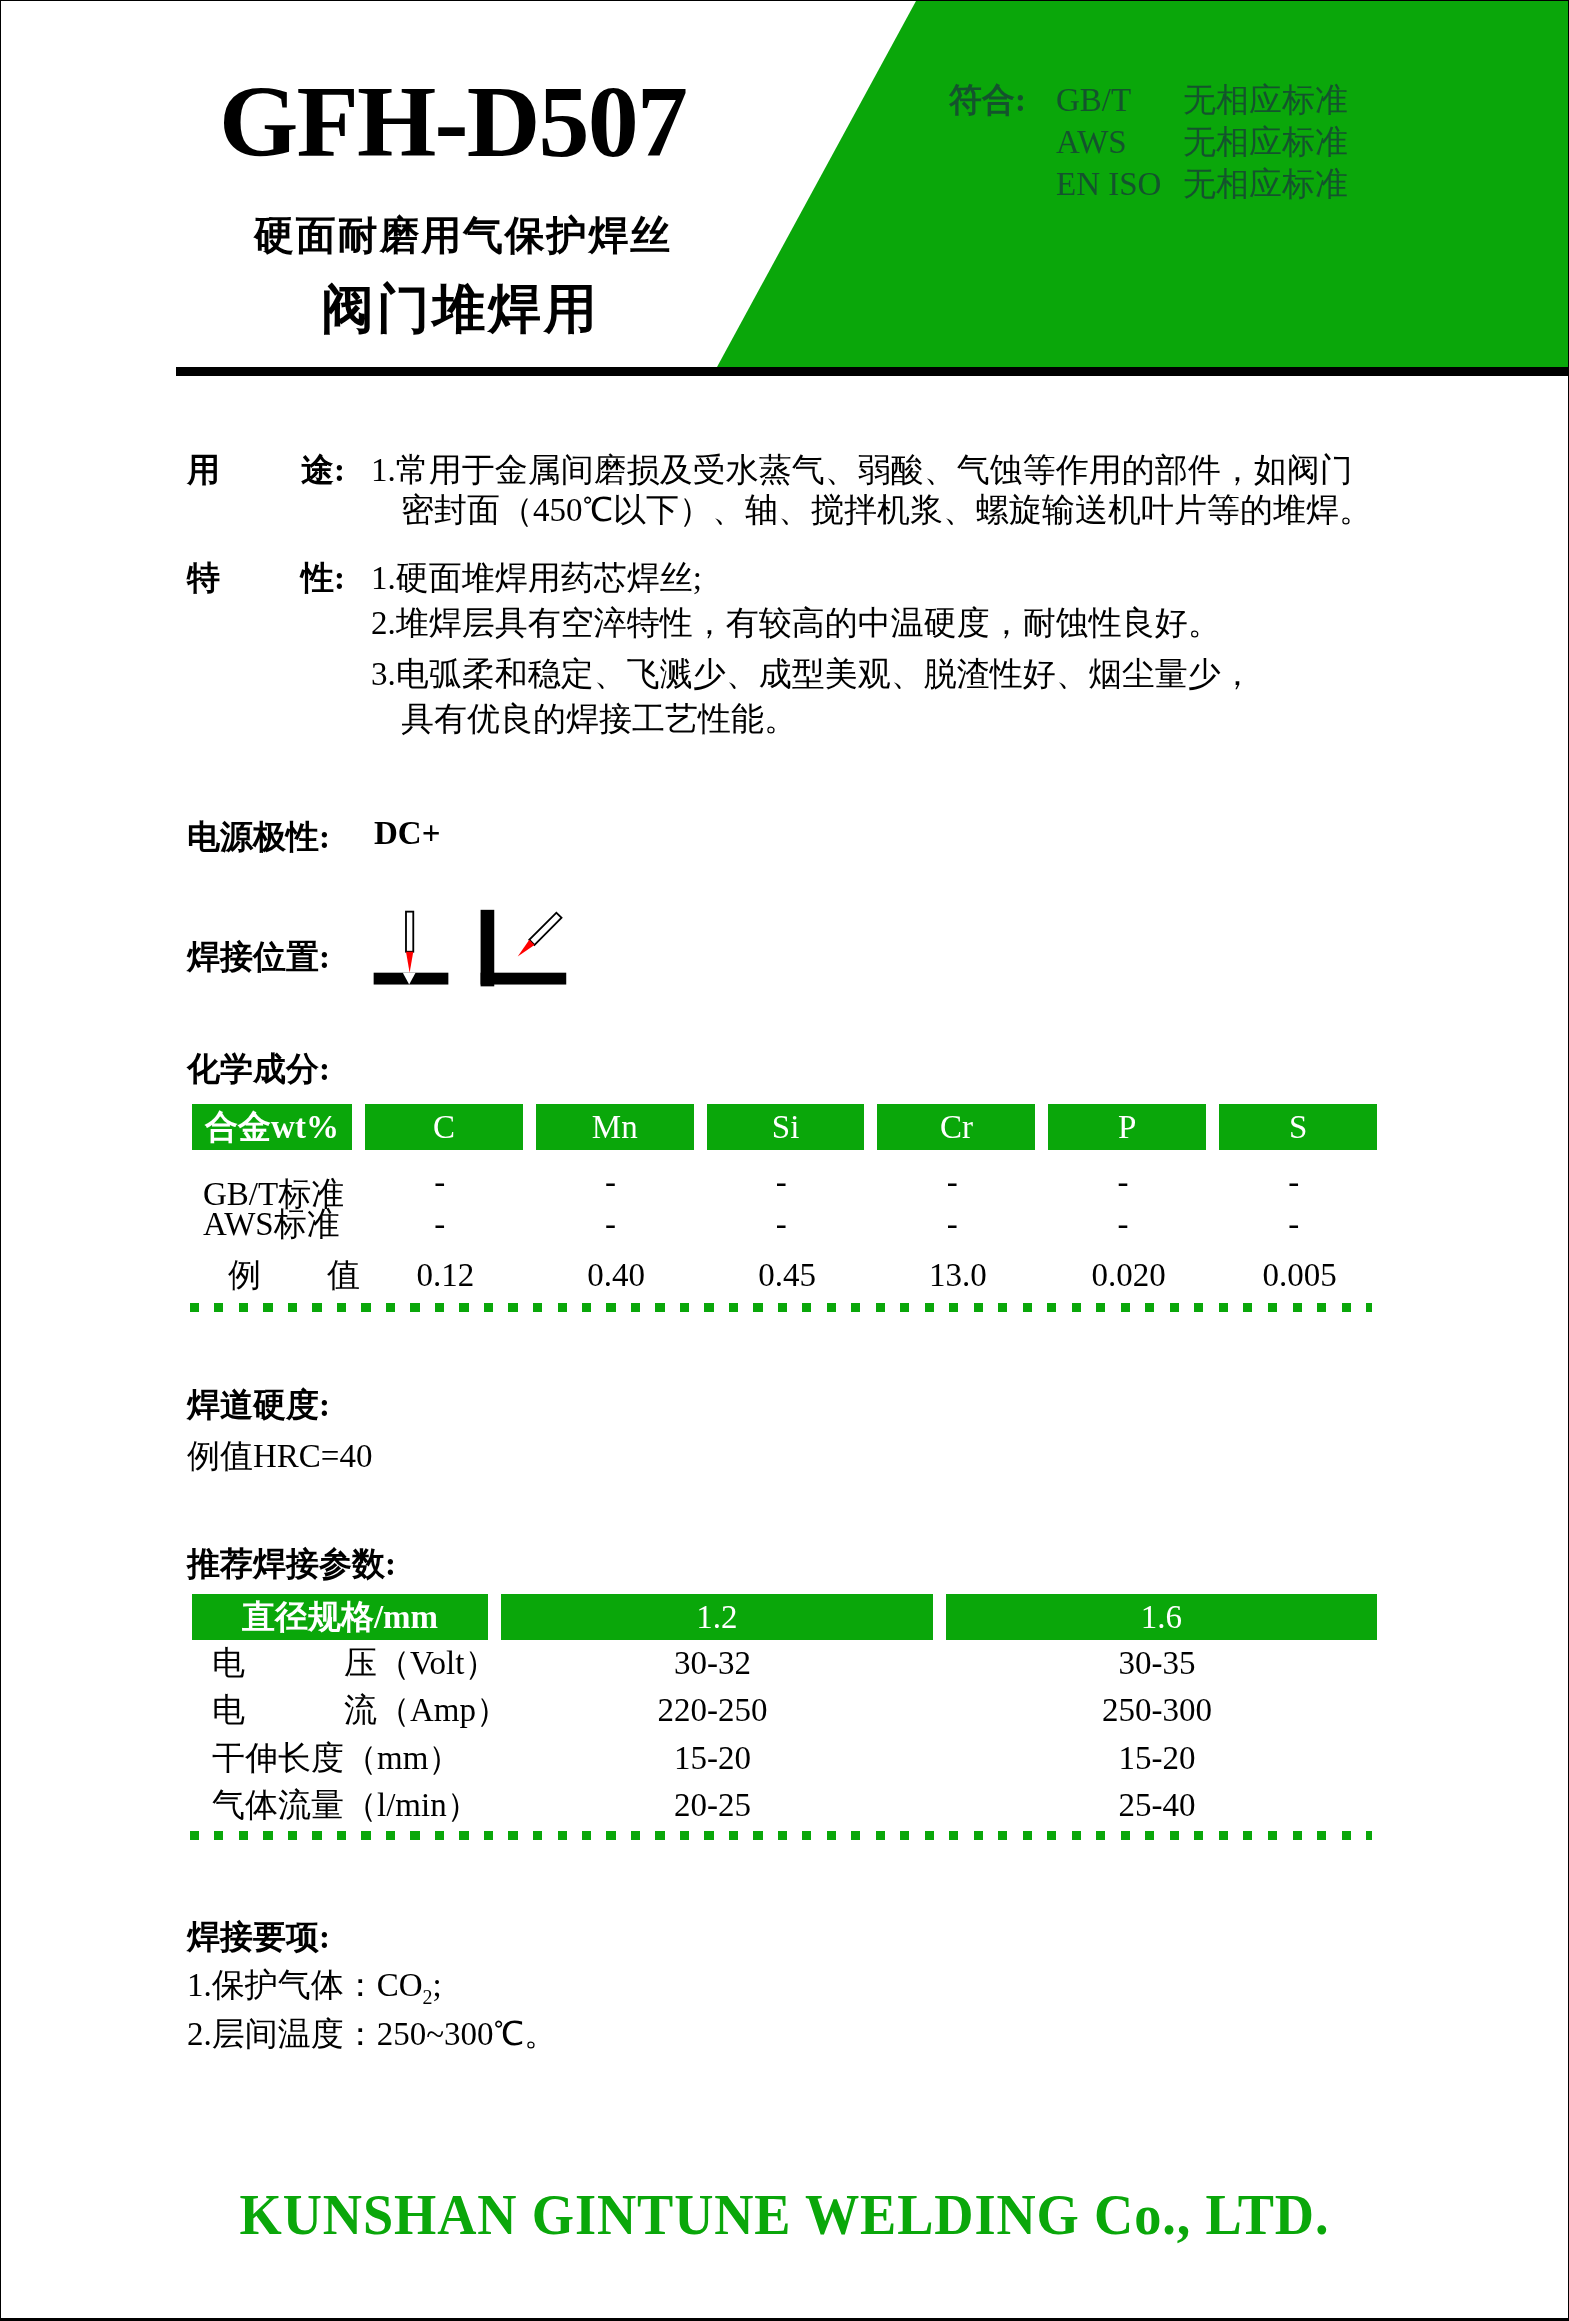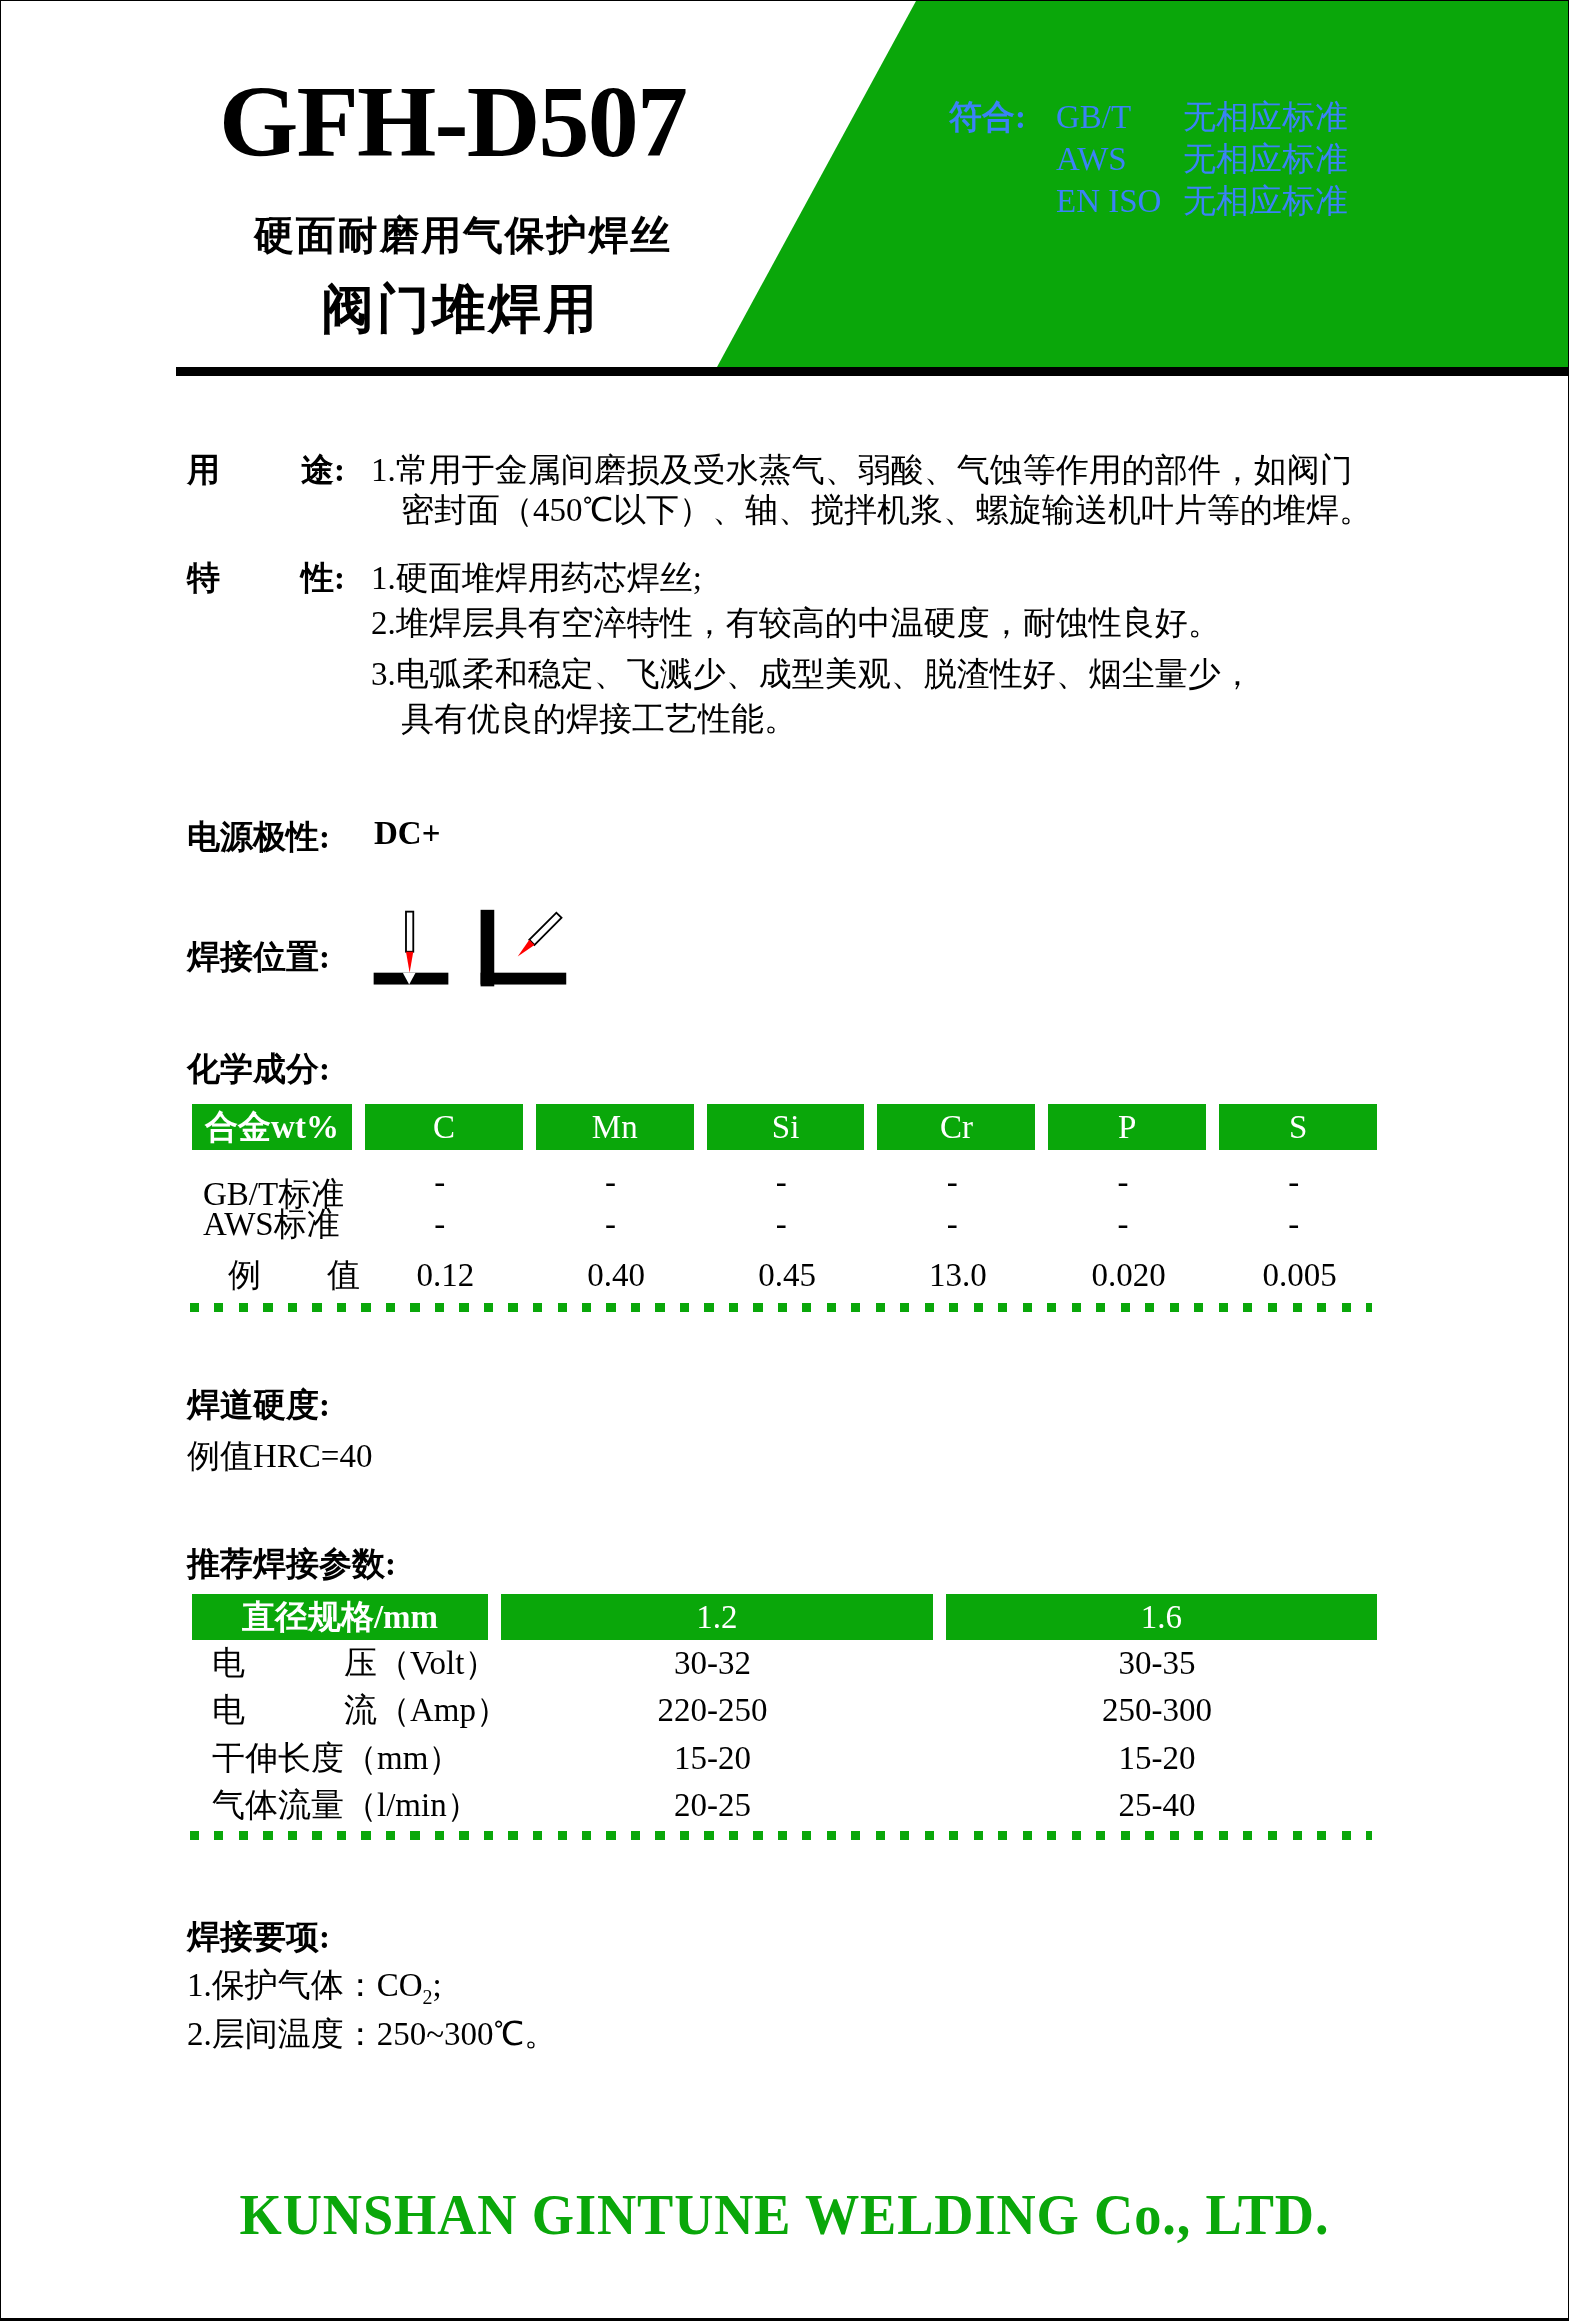--- a/index.html
+++ b/index.html
@@ -21,24 +21,24 @@
     position:absolute;left:0;top:0;width:1569px;height:366px;
     background:var(--green);
     clip-path:polygon(915px 0,1569px 0,1569px 366px,716px 366px);
   }
   .title{left:218px;top:62px;font-size:102px;font-weight:700;letter-spacing:-1.8px;}
   .subtitle{left:253px;top:207px;font-size:40px;font-weight:700;letter-spacing:1.8px;}
   .application{left:320px;top:273px;font-size:53px;font-weight:700;letter-spacing:2.7px;}
   .rule{left:175px;top:366px;right:0;height:9px;background:#000;}
 
   .standards{
-    left:948px;top:95px;
+    left:948px;top:78px;
     display:grid;grid-template-columns:107px 127px auto;
     grid-auto-rows:42px;align-items:center;
-    color:#3b82f6;font-size:33px;white-space:nowrap;
+    color:#14532d;font-size:33px;white-space:nowrap;
   }
   .standards .prefix{font-weight:700;}
 
   
   .lbl{font-size:33px;font-weight:700;white-space:nowrap;}
   .txt{font-size:33px;font-weight:400;white-space:nowrap;}
   .bold{font-weight:700;}
 
   
   .tbl-head{

